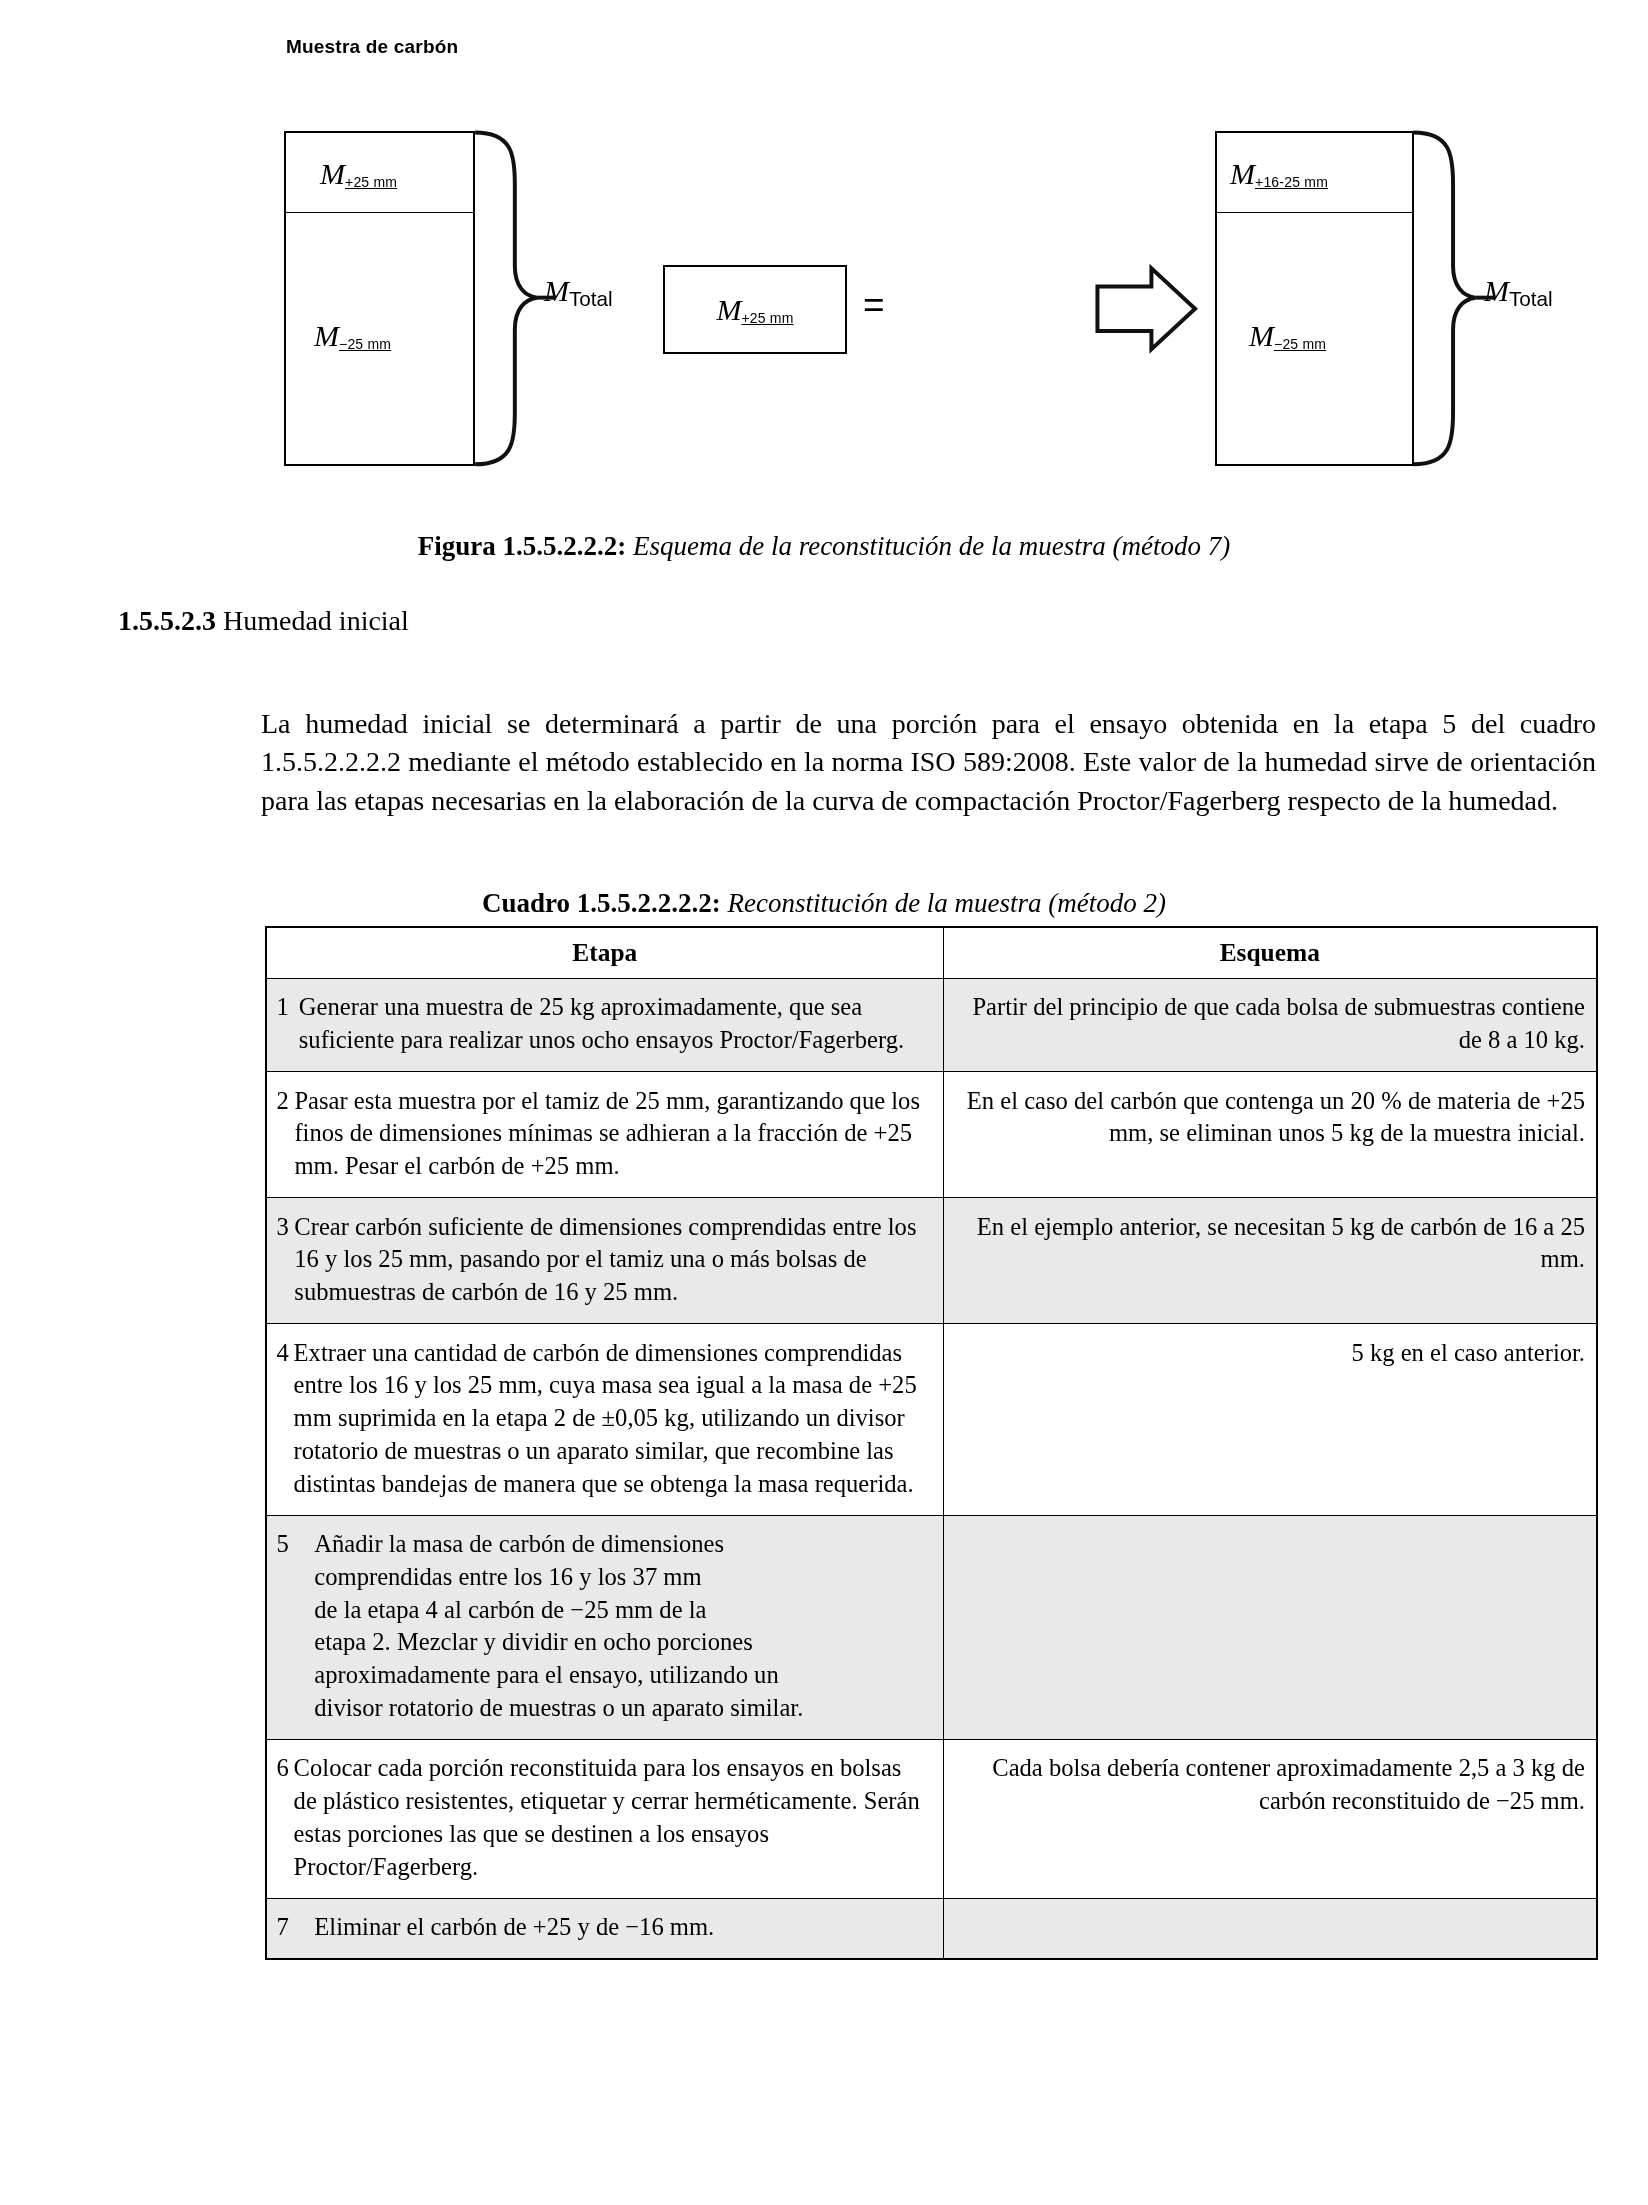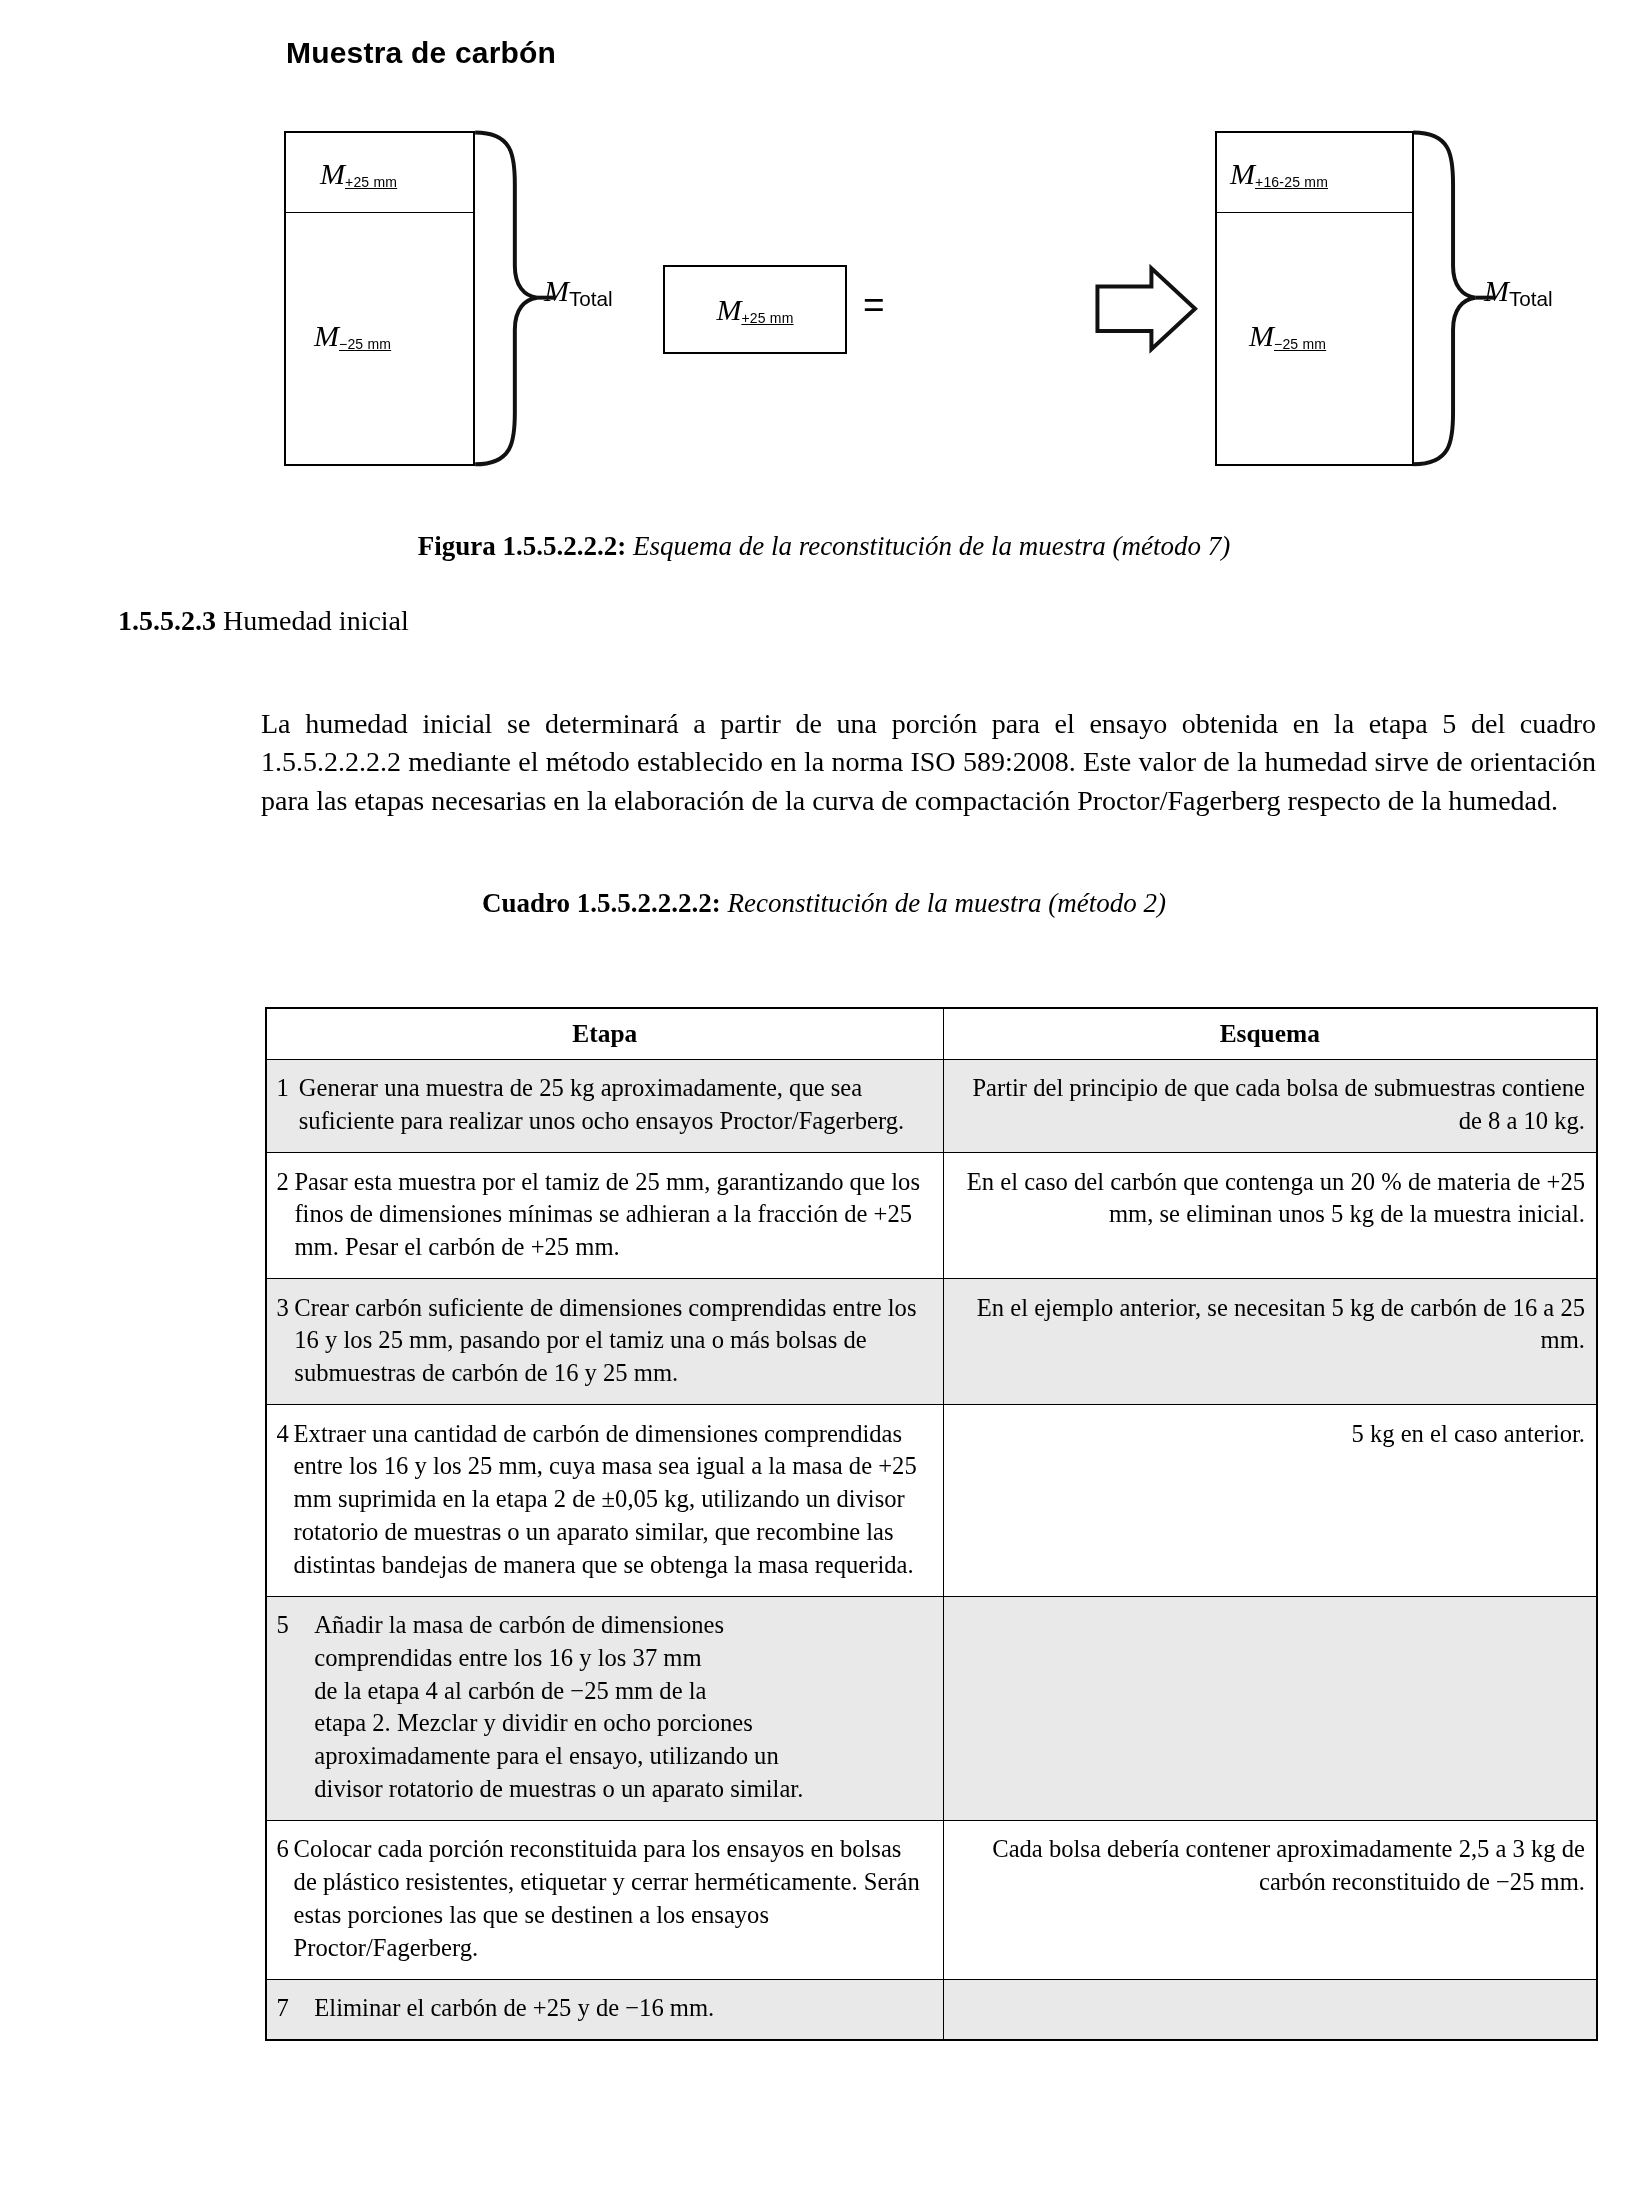--- a/index.html
+++ b/index.html
@@ -8,21 +8,21 @@
     background:#ffffff;
     font-family:"Liberation Serif", serif;
     color:#000;
     position:relative;
     overflow:hidden;
   }
   
   #diagram-title{
     position:absolute; left:286px; top:36px;
     font-family:"Liberation Sans", sans-serif;
-    font-weight:bold; font-size:30px; letter-spacing:0.2px;
+    font-weight:bold; font-size:19px; letter-spacing:0.2px;
   }
   #figure-area{position:absolute; left:0; top:0; width:1648px; height:508px;}
   .mbox{position:absolute; border:2.4px solid #000; background:#fff; box-sizing:border-box;}
   .mbox .split{position:absolute;left:0;right:0;border-top:1.6px solid #000;}
   .mlabel{
     position:absolute;
     font-family:"Liberation Sans", sans-serif;
     font-size:26px; white-space:nowrap;
   }
   .mlabel i{font-style:italic; font-weight:500; font-size:30px; font-family:"Liberation Serif",serif;}
@@ -59,21 +59,21 @@
   }
   #sec-head .num{font-weight:bold;margin-top:45px;}
   #body-par{
     position:absolute; left:261px; top:677px; width:1335px;
     font-size:28px; line-height:1.37;
     text-align:justify; text-justify:inter-word;
   }
   
   #tbl-caption{ top:888px; }
   #tbl{
-    position:absolute; left:265px; top:1007px; width:1331px;
+    position:absolute; left:265px; top:926px; width:1331px;
     border-collapse:collapse;
     border:2.4px solid #000;
     font-size:24.6px;
     table-layout:fixed;
     padding-left:41px;
   }
   #tbl th, #tbl td{
     border:1.6px solid #000;
     vertical-align:top;
     padding:0;

